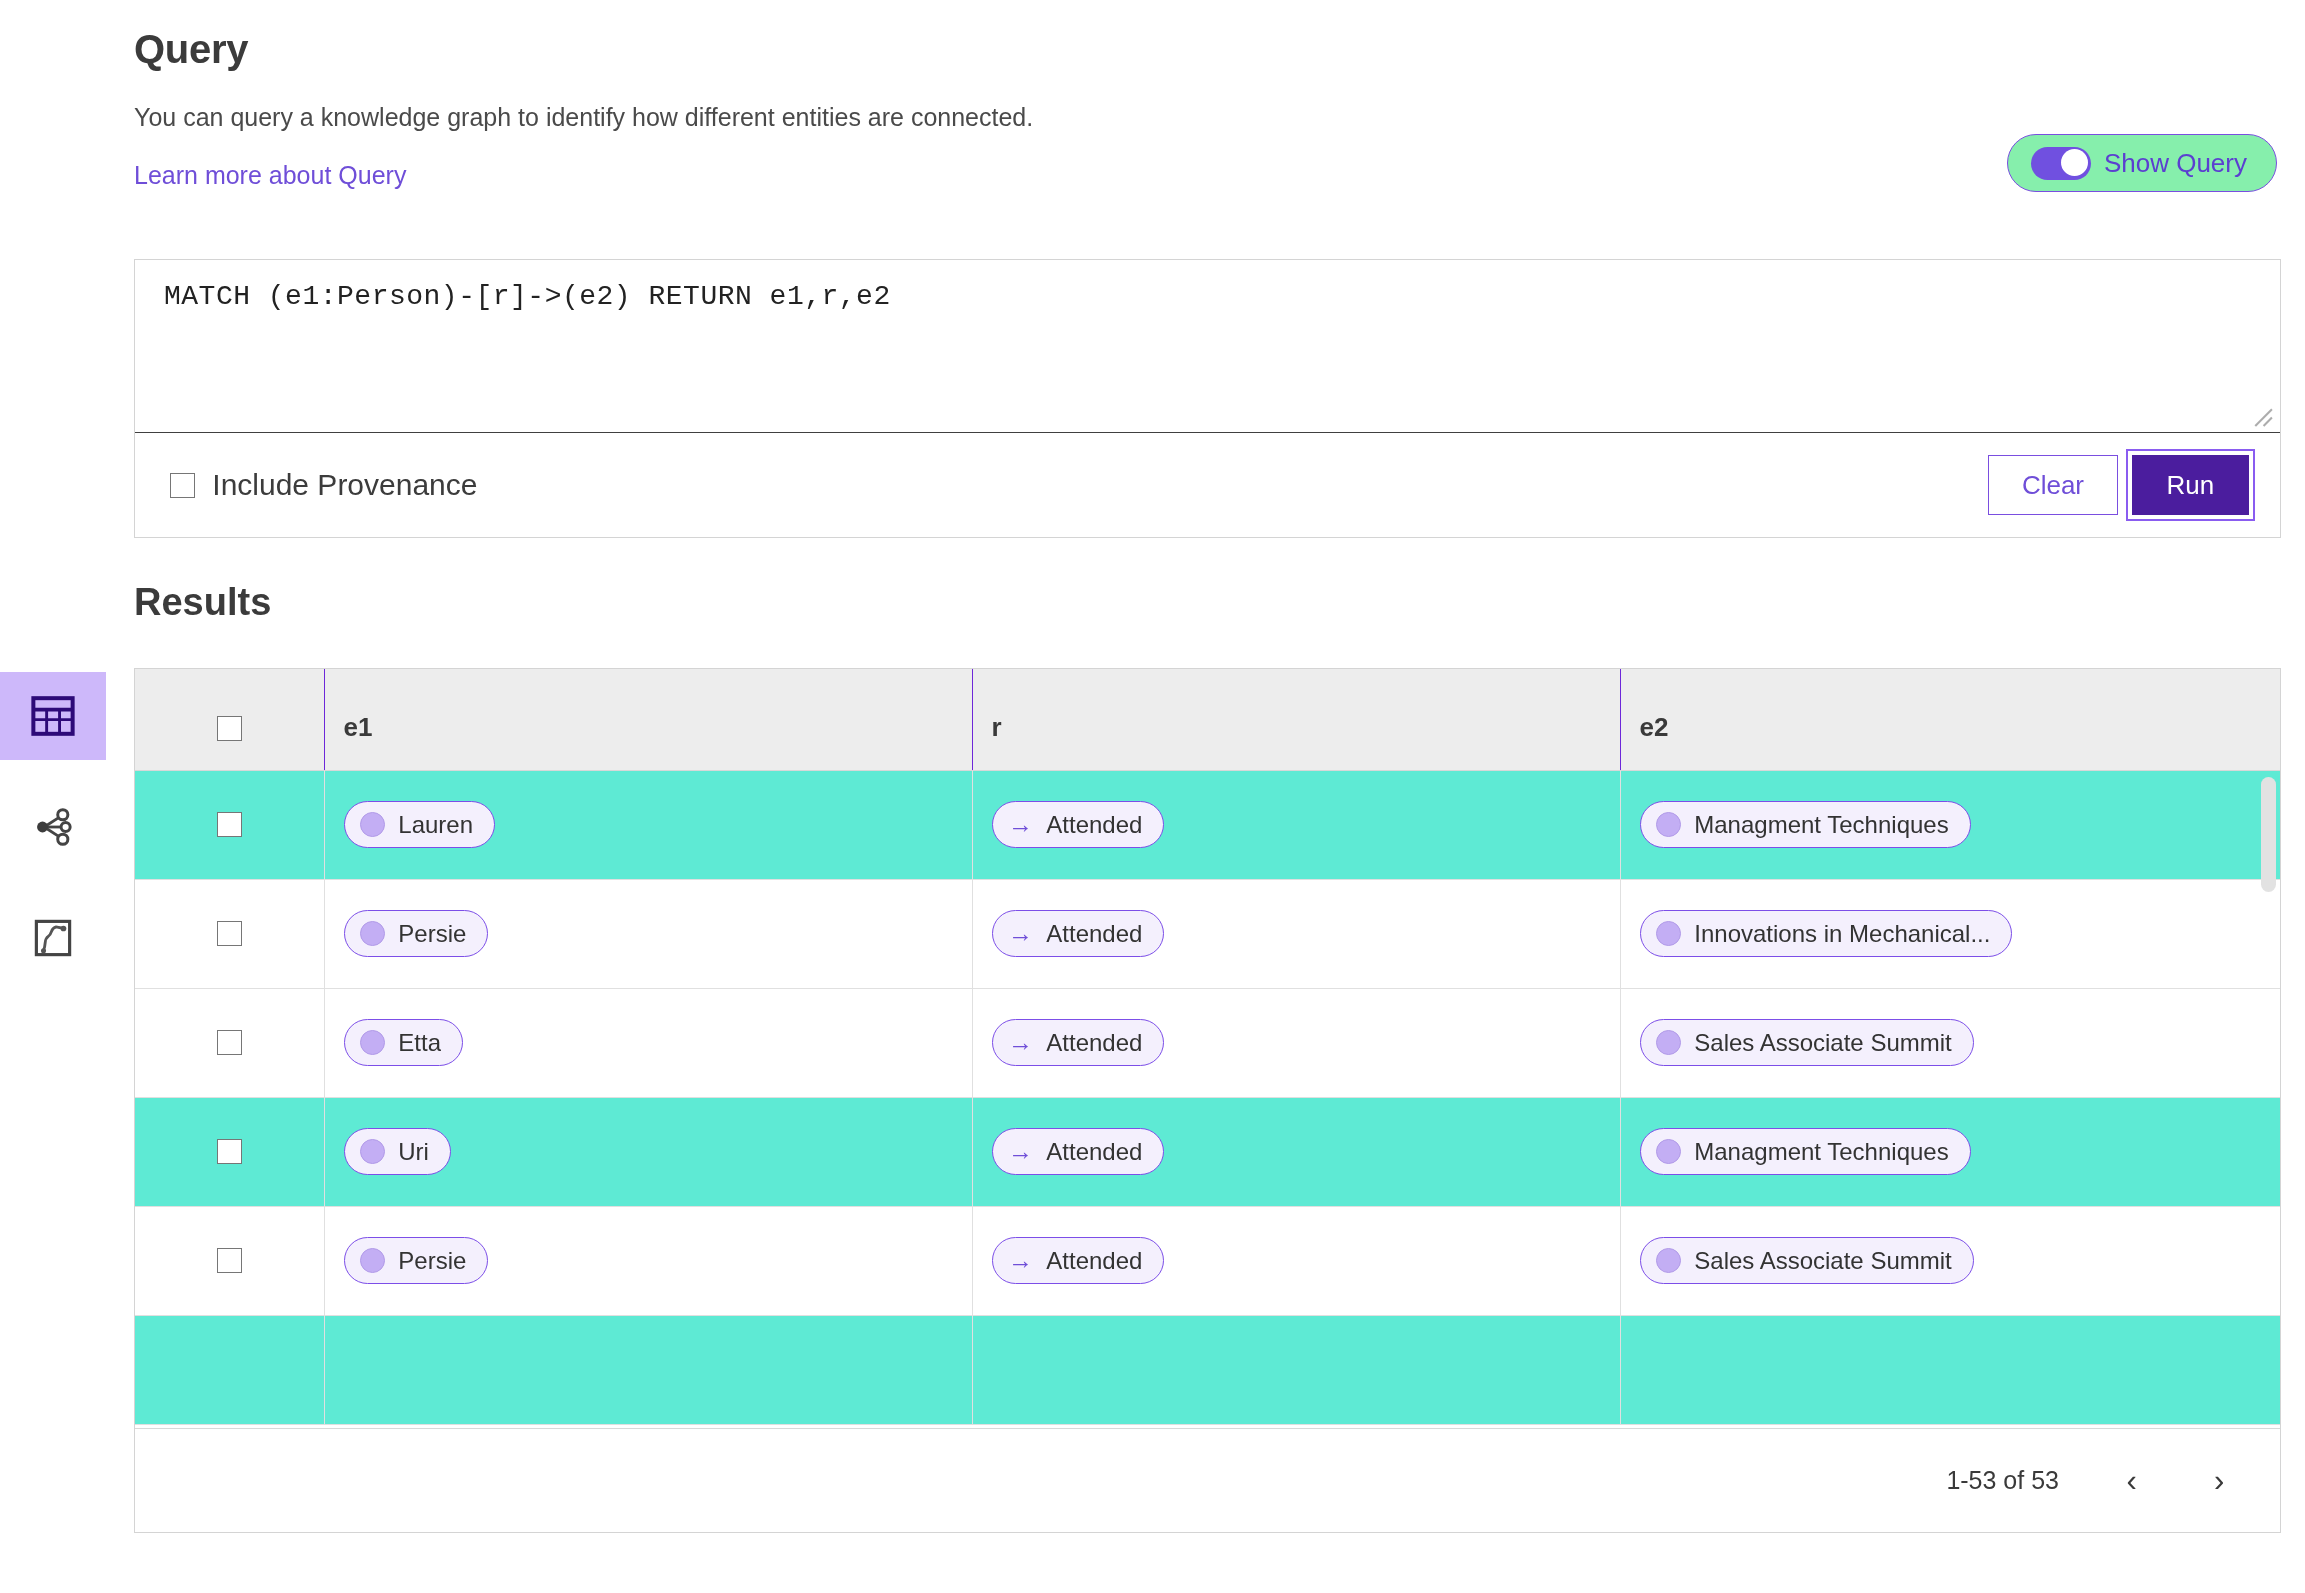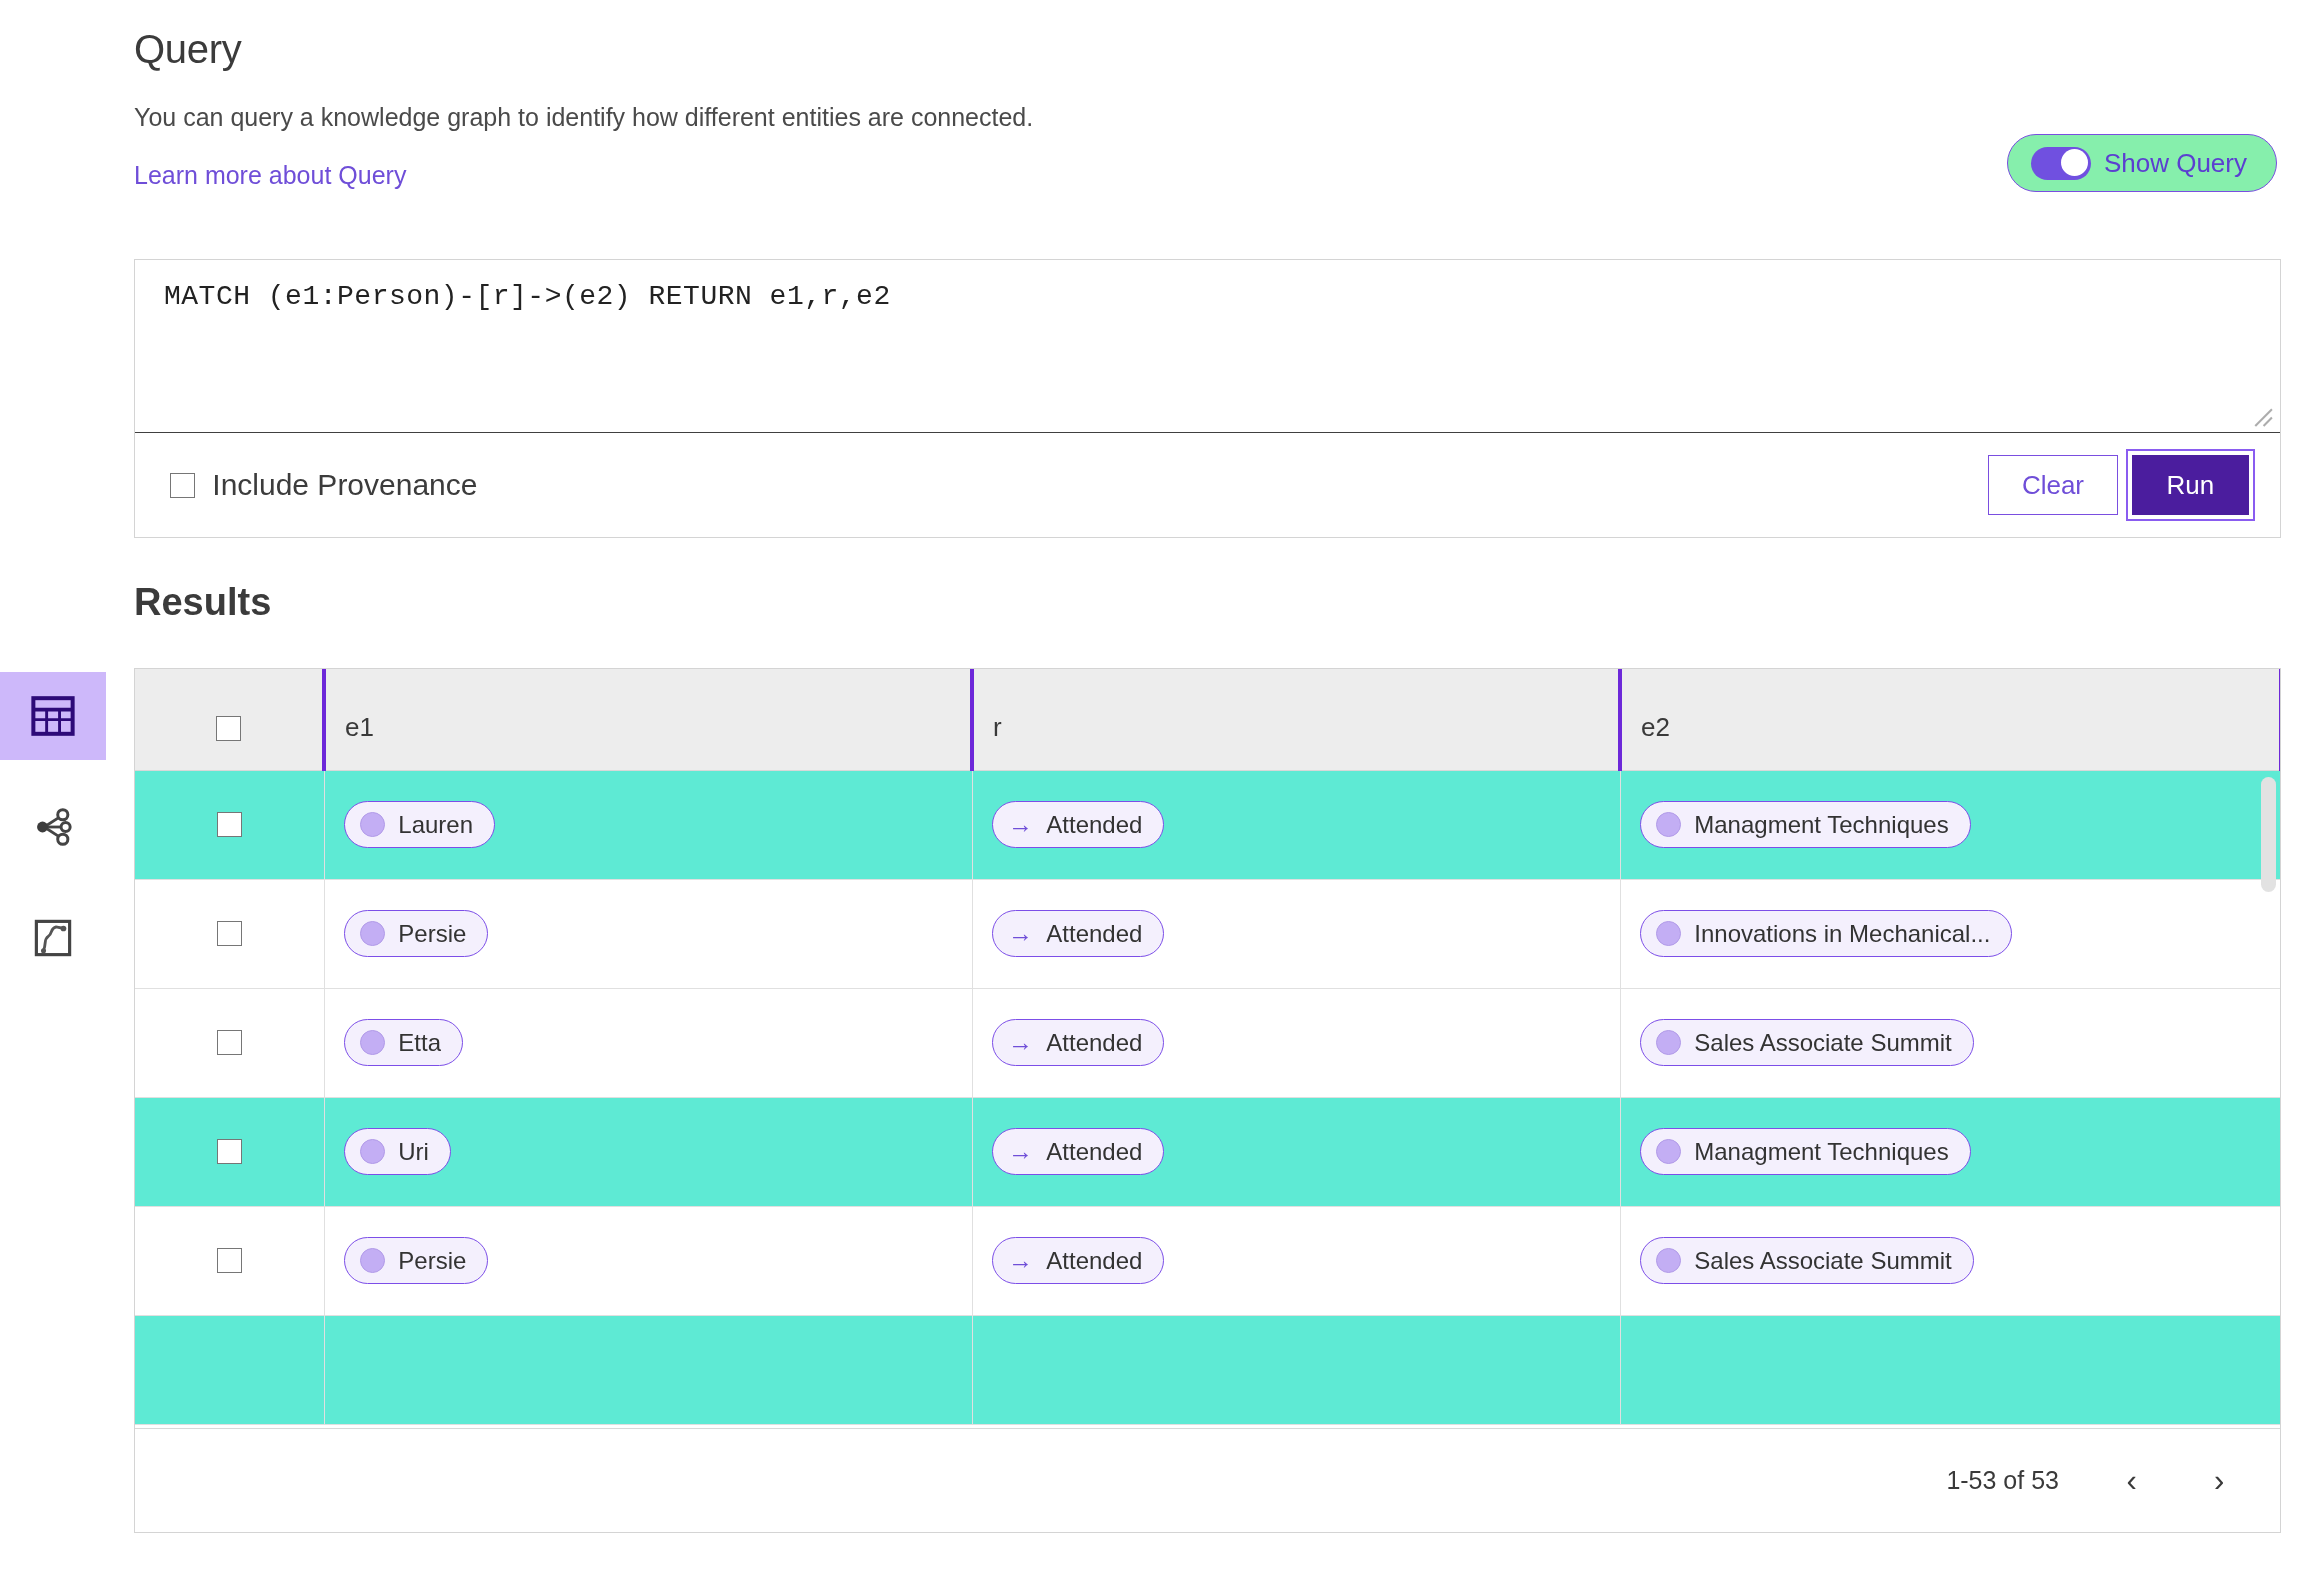--- a/index.html
+++ b/index.html
@@ -26,21 +26,21 @@
     width: 106px; height: 88px;
     display: flex; align-items: center; justify-content: center;
     cursor: pointer;
   }
   .rail-btn.active { background: #cdb8fa; }
   .rail-btn svg { display: block; }
 
   
   .page-head { position: absolute; left: 134px; top: 27px; width: 2142px; }
   .page-title {
-    font-size: 40px; font-weight: 400; color: #3b3b3b;
+    font-size: 40px; font-weight: 700; color: #3b3b3b;
     letter-spacing: -0.3px; margin: 0;
   }
   .page-desc {
     font-size: 25px; color: #4a4a4a;
     margin: 29px 0 0 0; line-height: 1.3;
   }
   .learn-link {
     display: inline-block; margin-top: 27px;
     font-size: 25px; color: #6f4ed8; text-decoration: none; cursor: pointer;
   }
@@ -133,26 +133,26 @@
     overflow: hidden;
   }
   table.results { width: 100%; border-collapse: collapse; table-layout: fixed; }
   table.results col.c-chk { width: 189px; }
   table.results col.c-e1  { width: 648px; }
   table.results col.c-r   { width: 648px; }
   table.results col.c-e2  { width: 661px; }
   table.results th {
     background: #ededed;
     text-align: left;
-    font-weight: 400;
+    font-weight: 700;
     font-size: 26px;
     color: #3a3a3a;
     padding: 16px 0 0 19px;
     height: 101px;
-    border-right: 4px solid #6d28d9;
+    border-right: 1px solid #6d28d9;
     border-bottom: 1px solid #d8d8d8;
     vertical-align: middle;
   }
   table.results th.chkcol { text-align: center; padding-left: 0; }
   table.results td {
     height: 109px;
     padding: 0 0 0 19px;
     border-right: 1px solid #e0e0e0;
     border-bottom: 1px solid #e0e0e0;
     vertical-align: middle;

